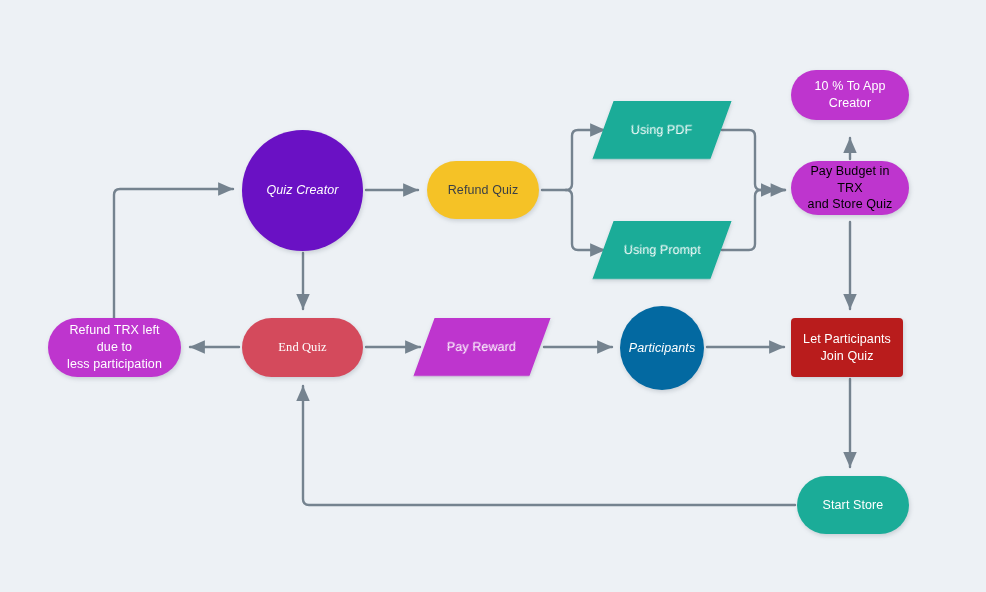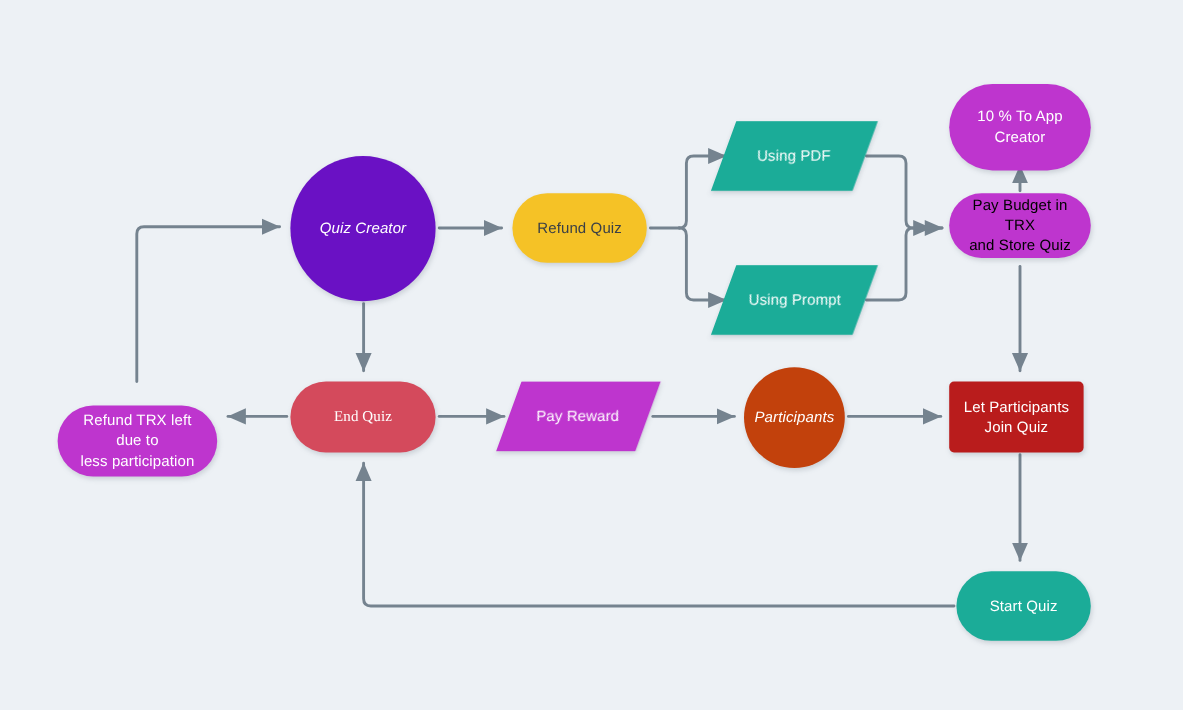--- a/index.html
+++ b/index.html
@@ -109,42 +109,42 @@
       </div>
       <div class="node shape-pill" style="left: 427px; top: 161px; width: 112px; height: 58px; background: rgb(245, 194, 38); color: rgb(58, 63, 70);">
         <span class="label">Refund Quiz</span>
       </div>
       <div class="node shape-para" style="left: 603px; top: 101px; width: 118px; height: 58px; background: rgb(27, 172, 152); color: rgb(255, 255, 255);">
         <span class="label">Using PDF</span>
       </div>
       <div class="node shape-para" style="left: 603px; top: 221px; width: 118px; height: 58px; background: rgb(27, 172, 152); color: rgb(255, 255, 255);">
         <span class="label">Using Prompt</span>
       </div>
-      <div class="node shape-pill" style="left: 791px; top: 70px; width: 118px; height: 72px; background: rgb(190, 53, 206); color: rgb(255, 255, 255);">
+      <div class="node shape-pill" style="left: 791px; top: 70px; width: 118px; height: 50px; background: rgb(190, 53, 206); color: rgb(255, 255, 255);">
         <span class="label">10 % To App Creator</span>
       </div>
       <div class="node shape-pill" style="left: 791px; top: 161px; width: 118px; height: 54px; background: rgb(190, 53, 206); color: #000000;">
         <span class="label">Pay Budget in TRX
 and Store Quiz</span>
       </div>
       <div class="node shape-rect" style="left: 791px; top: 318px; width: 112px; height: 59px; background: #b91c1c; color: rgb(255, 255, 255);">
         <span class="label">Let Participants
 Join Quiz</span>
       </div>
       <div class="node shape-pill" style="left: 797px; top: 476px; width: 112px; height: 58px; background: rgb(27, 172, 152); color: rgb(255, 255, 255);">
-        <span class="label">Start Quiz</span>
+        <span class="label">Start Store</span>
       </div>
-      <div class="node shape-circle" style="left: 620px; top: 306px; width: 84px; height: 84px; background: #c2410c; color: rgb(255, 255, 255);">
+      <div class="node shape-circle" style="left: 620px; top: 306px; width: 84px; height: 84px; background: #0369a1; color: rgb(255, 255, 255);">
         <span class="label">Participants</span>
       </div>
       <div class="node shape-para" style="left: 424px; top: 318px; width: 116px; height: 58px; background: rgb(190, 53, 206); color: rgb(255, 255, 255);">
         <span class="label">Pay Reward</span>
       </div>
       <div class="node shape-pill" style="left: 242px; top: 318px; width: 121px; height: 59px; background: rgb(212, 74, 92); color: rgb(255, 255, 255); font-family: Liberation Serif, serif;">
         <span class="label">End Quiz</span>
       </div>
-      <div class="node shape-pill" style="left: 48px; top: 318px; width: 133px; height: 59px; background: rgb(190, 53, 206); color: rgb(255, 255, 255); margin-top: 20px;">
+      <div class="node shape-pill" style="left: 48px; top: 318px; width: 133px; height: 59px; background: rgb(190, 53, 206); color: rgb(255, 255, 255);">
         <span class="label">Refund TRX left due to
 less participation</span>
       </div>
     </div>
 
 </div>
 
 </body></html>

